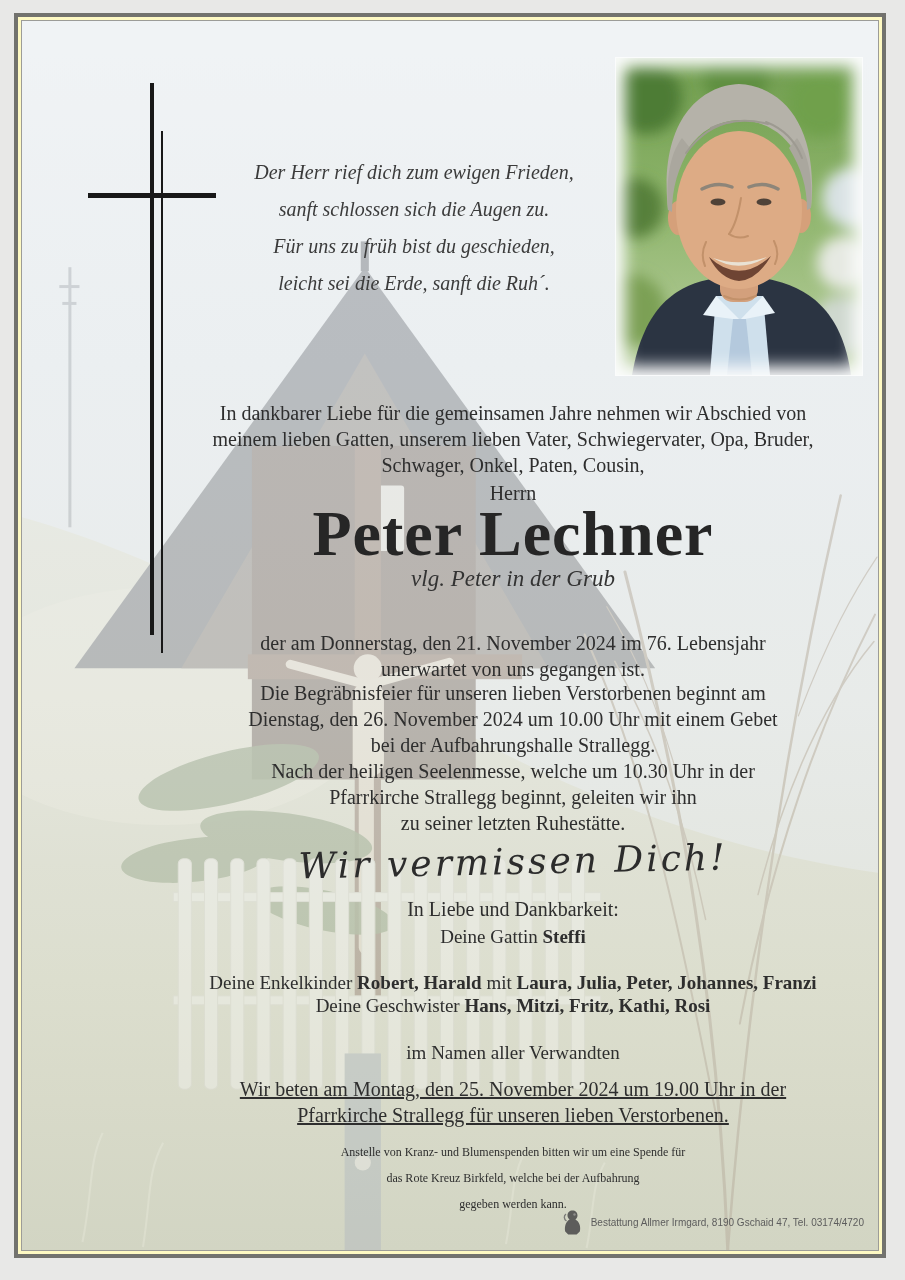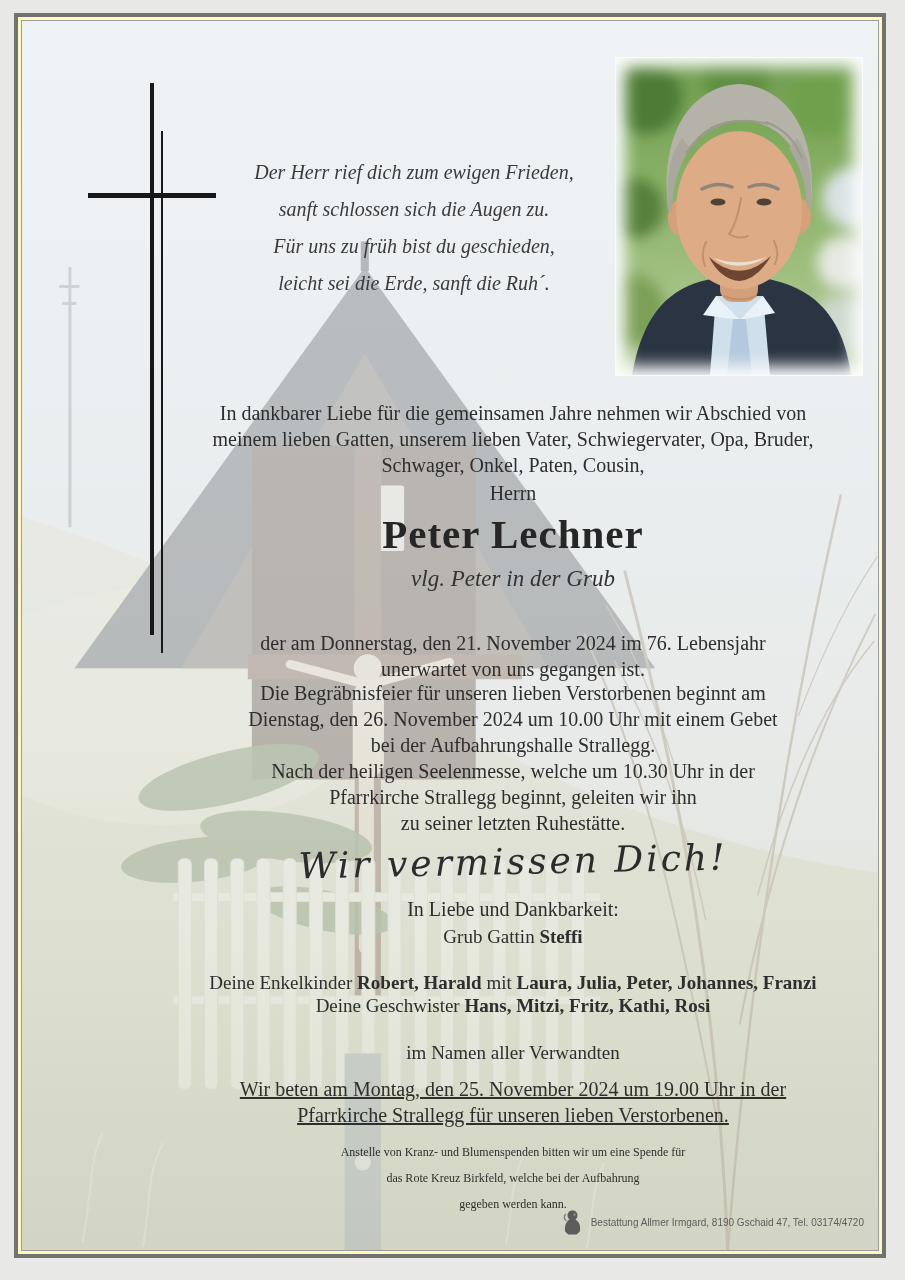--- a/index.html
+++ b/index.html
@@ -34,21 +34,21 @@
   }
   .portrait svg{display:block;width:100%;height:100%;}
   .portrait-feather{position:absolute;inset:-1px;
     box-shadow:inset 0 0 16px 10px #fbfcfc;pointer-events:none;}
   
   .tb{position:absolute;left:117px;width:748px;text-align:center;}
   .quote{position:absolute;left:152px;top:133px;width:480px;text-align:center;
     font-style:italic;font-size:20px;line-height:37px;color:#3b3b3b;}
   .intro{top:379px;font-size:20px;line-height:26px;}
   .salutation{top:459px;font-size:20px;line-height:26px;}
-  .name{top:486px;font-size:41px;line-height:54px;font-weight:600;letter-spacing:1px;color:#262626;}
+  .name{top:486px;font-size:64px;line-height:54px;font-weight:600;letter-spacing:1px;color:#262626;}
   .vulgo{top:544px;font-size:23px;line-height:28px;font-style:italic;color:#333;}
   .death-notice{top:609px;font-size:20px;line-height:26px;}
   .funeral{top:659px;font-size:20px;line-height:26px;}
   .farewell{top:817px;font-size:36px;line-height:48px;font-style:italic;
     font-family:"DejaVu Serif", serif;letter-spacing:3px;color:#2c2c2c;transform:rotate(-1.2deg);}
   .mline{position:absolute;left:117px;width:748px;text-align:center;font-size:19px;line-height:23px;}
   .m-heading{top:877px;font-size:20px;}
   .m-gattin{top:904px;}
   .m-kinder{top:927px;}
   .m-enkel{top:950px;}
@@ -251,21 +251,21 @@
       <div>Dienstag, den 26. November 2024 um 10.00 Uhr mit einem Gebet</div>
       <div>bei der Aufbahrungshalle Strallegg.</div>
       <div>Nach der heiligen Seelenmesse, welche um 10.30 Uhr in der</div>
       <div>Pfarrkirche Strallegg beginnt, geleiten wir ihn</div>
       <div>zu seiner letzten Ruhestätte.</div>
     </div>
 
     <div class="tb farewell">Wir vermissen Dich!</div>
 
     <div class="mline m-heading">In Liebe und Dankbarkeit:</div>
-    <div class="mline m-gattin"><span>Grub Gattin </span><span class="b">Steffi</span></div>
+    <div class="mline m-gattin"><span>Deine Gattin </span><span class="b">Steffi</span></div>
     <div class="mline m-enkel"><span>Deine Enkelkinder </span><span class="b">Robert, Harald</span><span> mit </span><span class="b">Laura, Julia, Peter, Johannes, Franzi</span></div>
     <div class="mline m-geschw"><span>Deine Geschwister </span><span class="b">Hans, Mitzi, Fritz, Kathi, Rosi</span></div>
     <div class="mline m-close2">im Namen aller Verwandten</div>
 
     <div class="tb prayer">
       <div>Wir beten am Montag, den 25. November 2024 um 19.00 Uhr in der</div>
       <div>Pfarrkirche Strallegg für unseren lieben Verstorbenen.</div>
     </div>
 
     <div class="tb donation">

